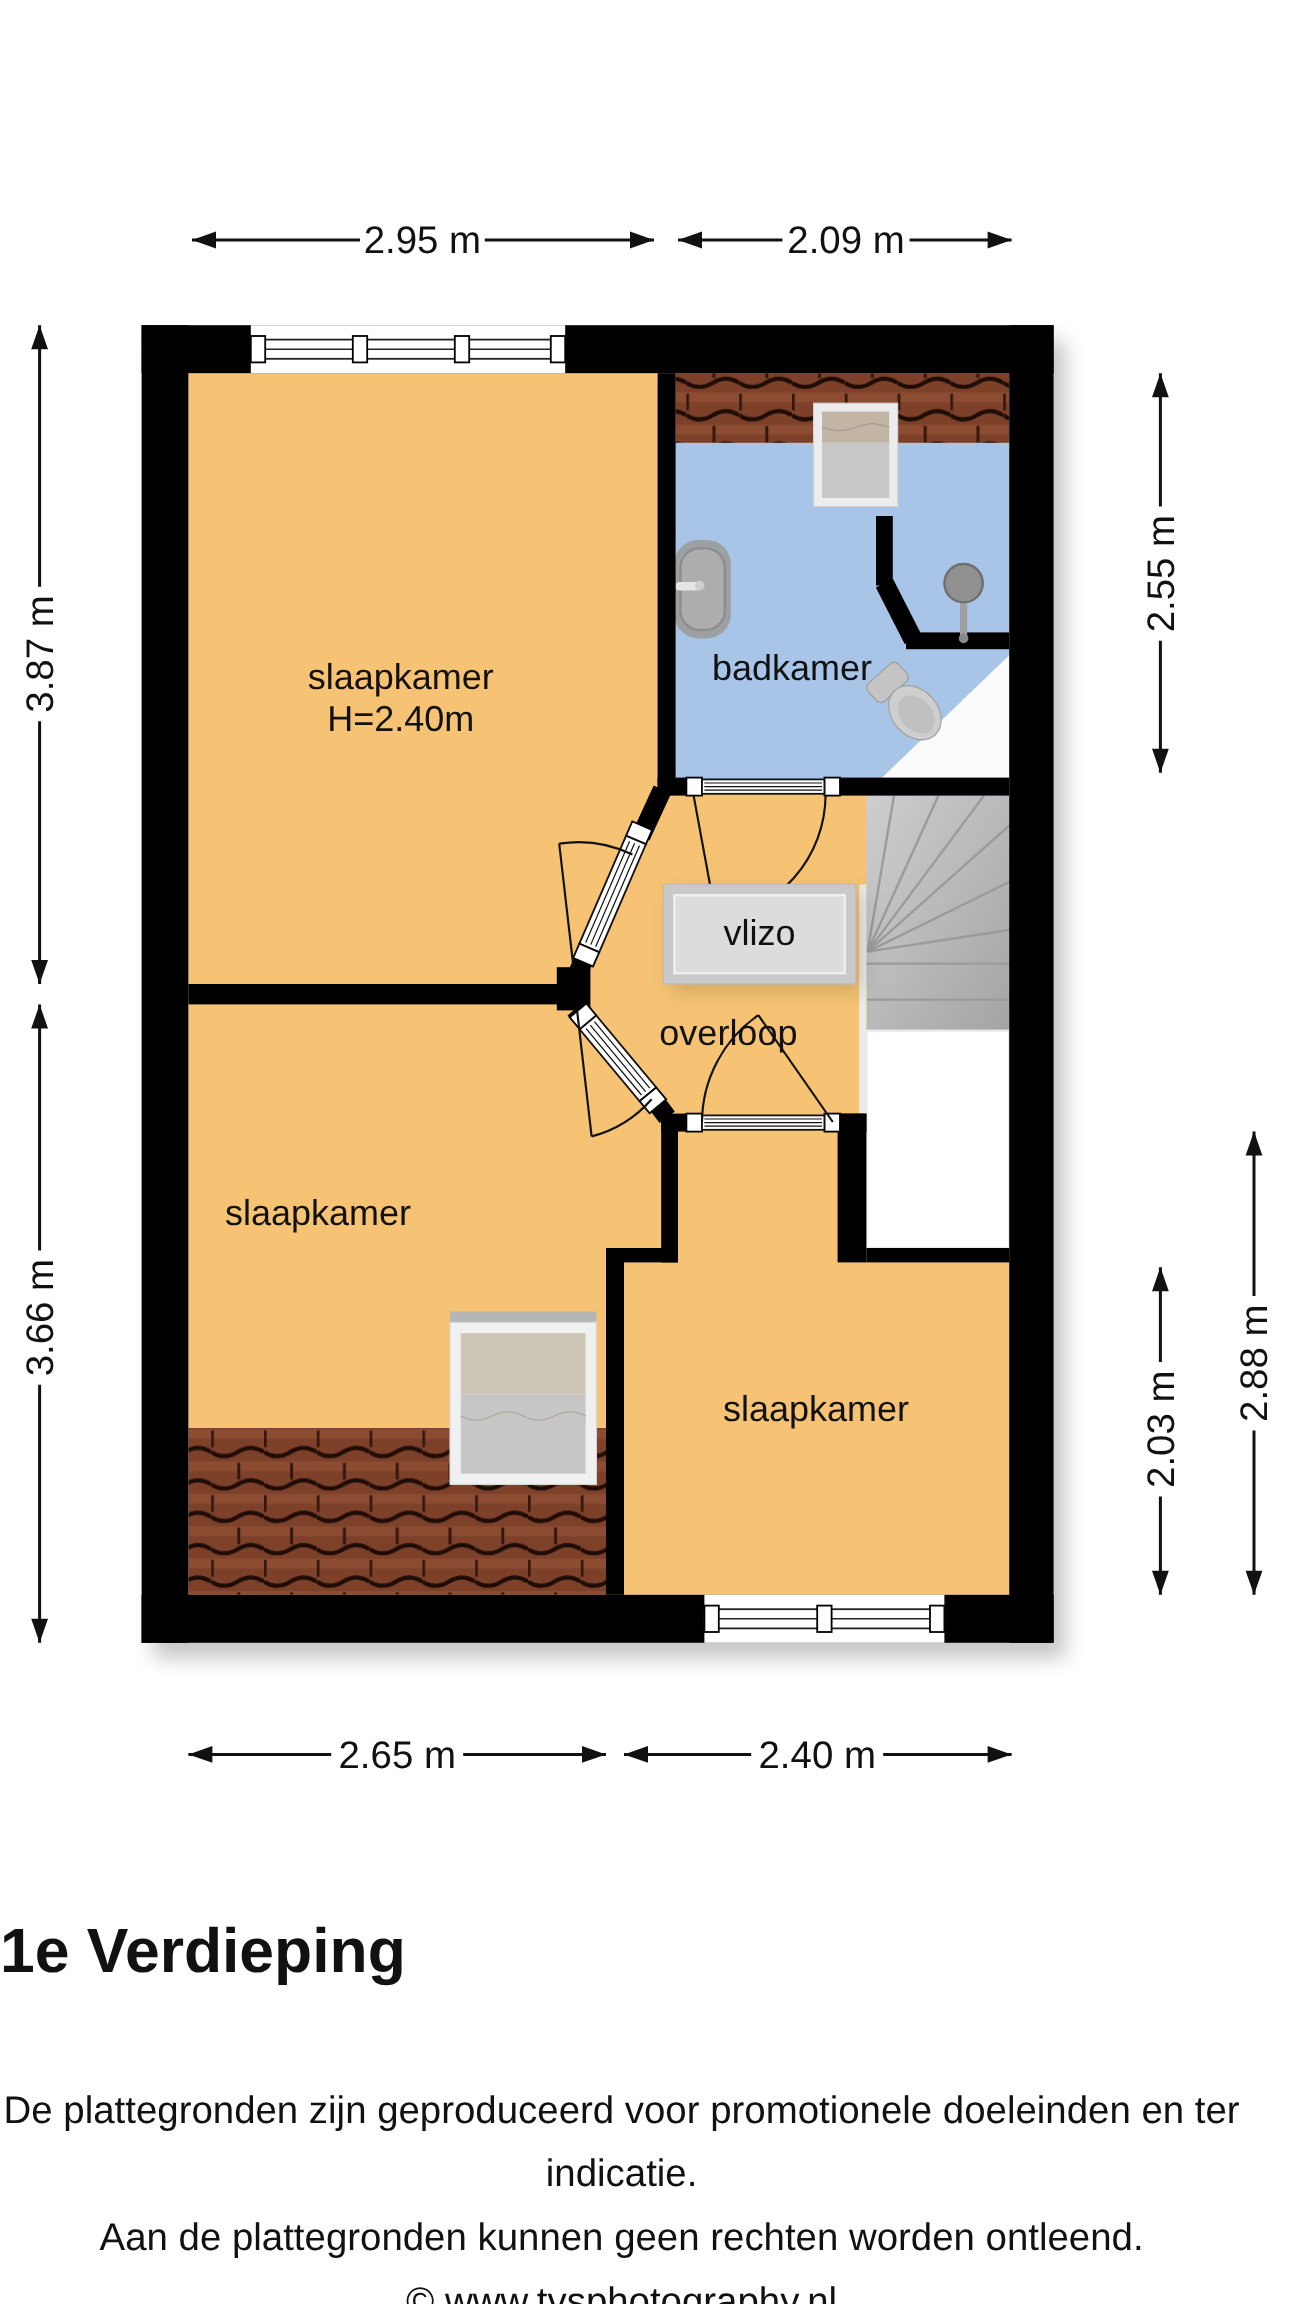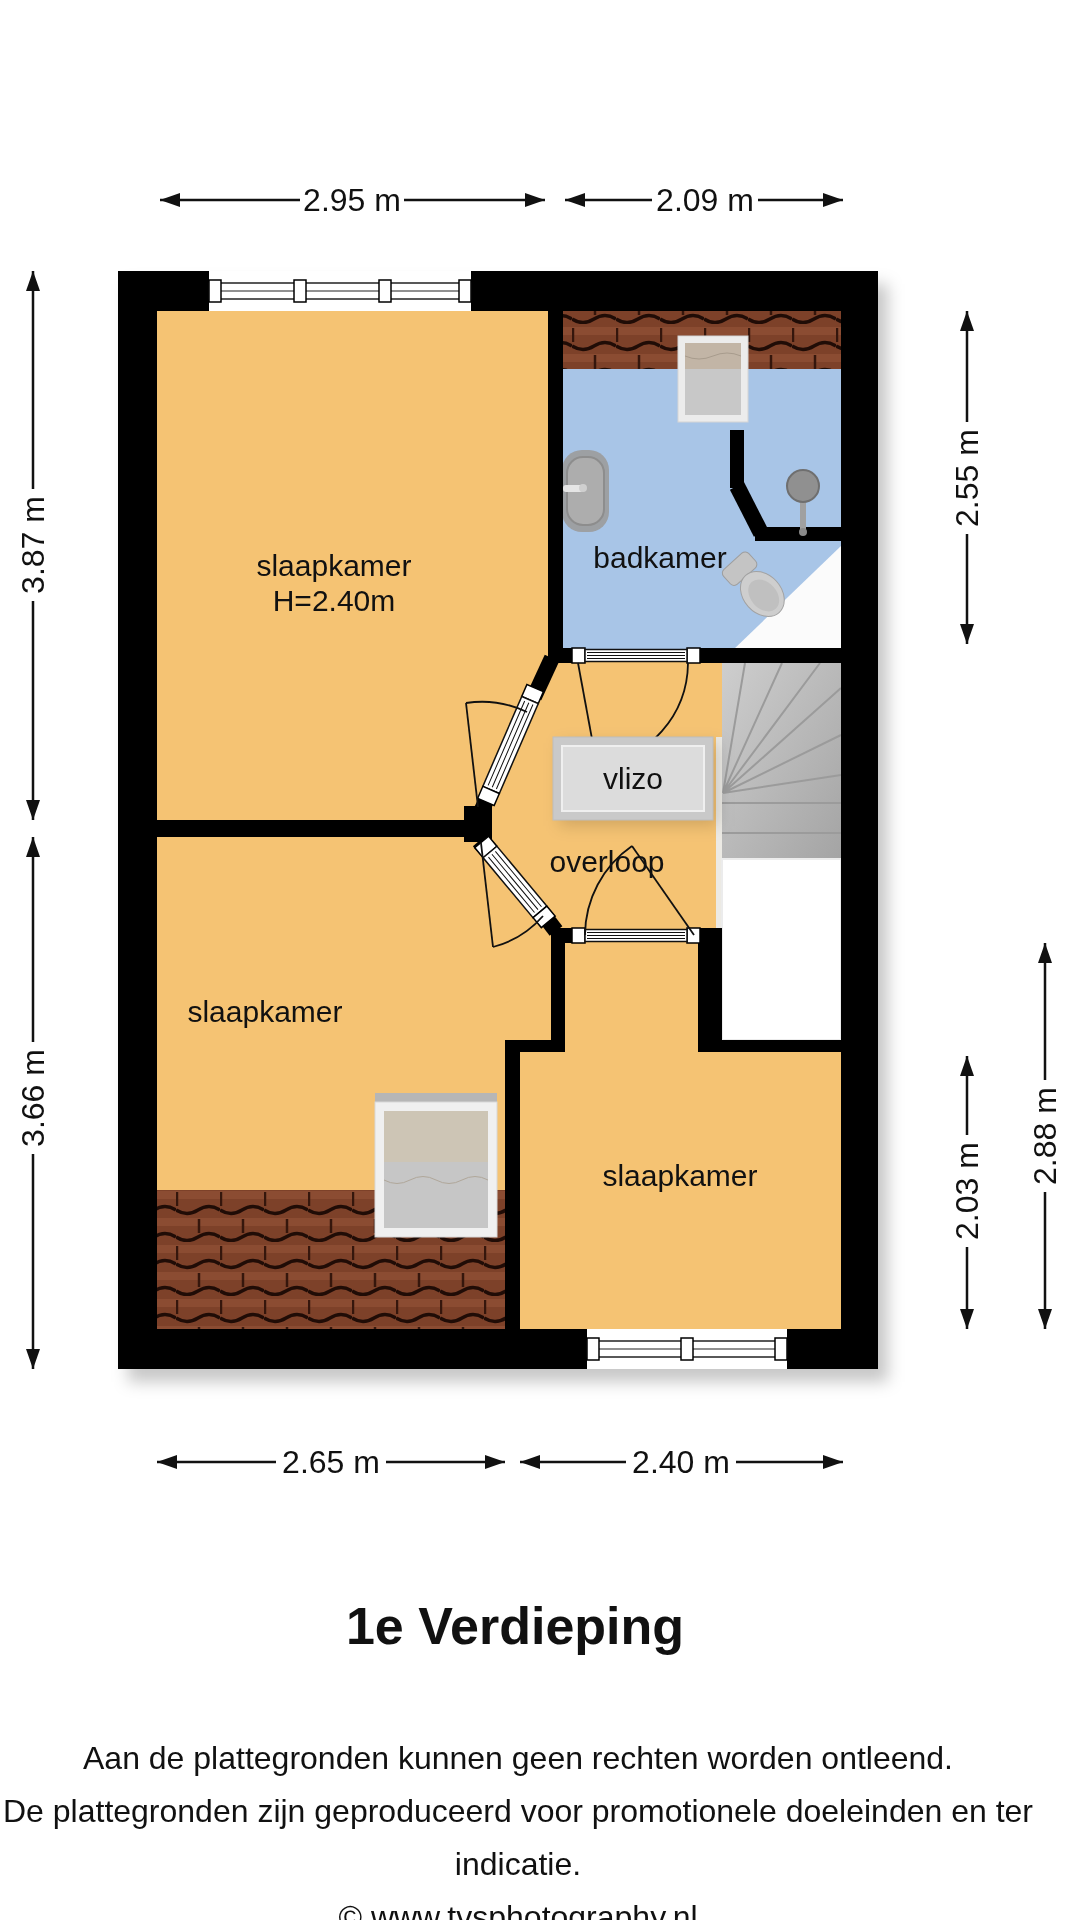--- a/index.html
+++ b/index.html
@@ -12,21 +12,21 @@
   .dim-line{stroke:#111;stroke-width:2.5;fill:none;}
   .dim-head{fill:#111;stroke:none;}
   .wall{fill:#000;stroke:none;}
   .wall-stroke{stroke:#000;stroke-width:16;fill:none;}
   .leaf{fill:#fff;stroke:#111;stroke-width:1.5;}
   .leaf-lines{stroke:#111;stroke-width:1;fill:none;}
   .door-post{fill:#fff;stroke:#000;stroke-width:1.5;}
   .door-arc{stroke:#111;stroke-width:1.8;fill:none;}
   .glazing{fill:#fff;stroke:#222;stroke-width:1.5;}
   .glazing-mid{stroke:#222;stroke-width:1.2;}
-  .title{position:absolute;top:1596px;left:0;width:1030px;text-align:center;
+  .title{position:absolute;top:1596px;left:0;width:1030px;text-align:left;
          font-size:52px;font-weight:bold;}
   .footer{position:absolute;top:1732px;left:0;width:1036px;text-align:center;
           font-size:32px;line-height:53px;}
 </style>
 </head>
 <body>
 
 <svg id="plan-svg" width="1080" height="1920" viewBox="0 0 1080 1920">
   <defs>
     <pattern id="tiles" width="44" height="54" patternUnits="userSpaceOnUse">
@@ -258,16 +258,16 @@
     <path class="dim-line" d="M520 1462 H626 M736 1462 H843"></path>
     <polygon class="dim-head" points="520,1462 540,1455 540,1469"></polygon>
     <polygon class="dim-head" points="843,1462 823,1455 823,1469"></polygon>
     <text class="dim-label" x="681" y="1462" dominant-baseline="central">2.40 m</text>
   </g>
 </svg>
 
 <div class="title">1e Verdieping</div>
 
 <div class="footer">
+  <div>De plattegronden zijn geproduceerd voor promotionele doeleinden en ter indicatie.</div>
   <div>Aan de plattegronden kunnen geen rechten worden ontleend.</div>
-  <div>De plattegronden zijn geproduceerd voor promotionele doeleinden en ter indicatie.</div>
   <div>© www.tvsphotography.nl</div>
 </div>
 
 </body></html>

